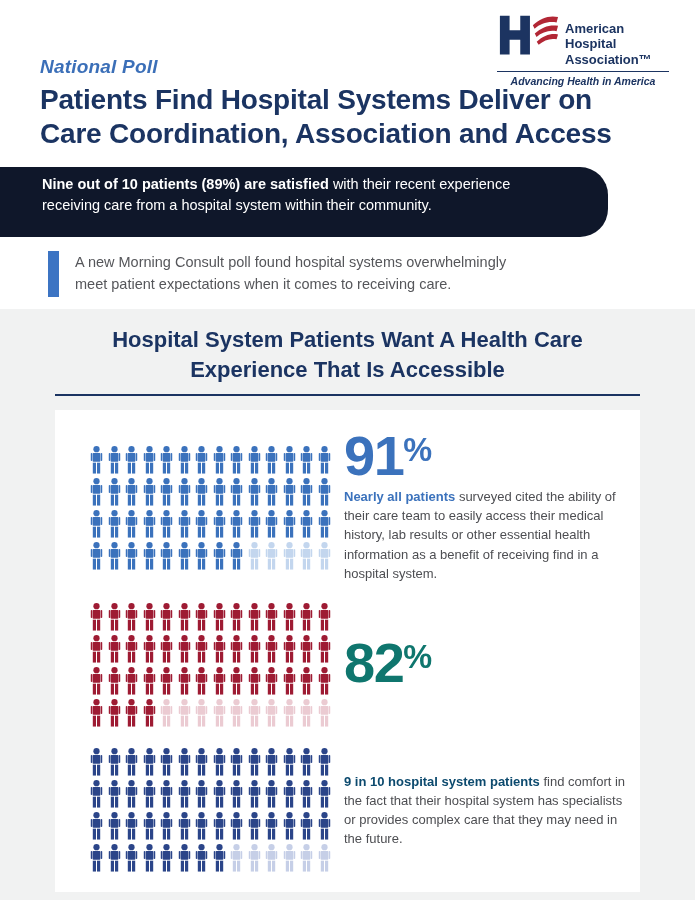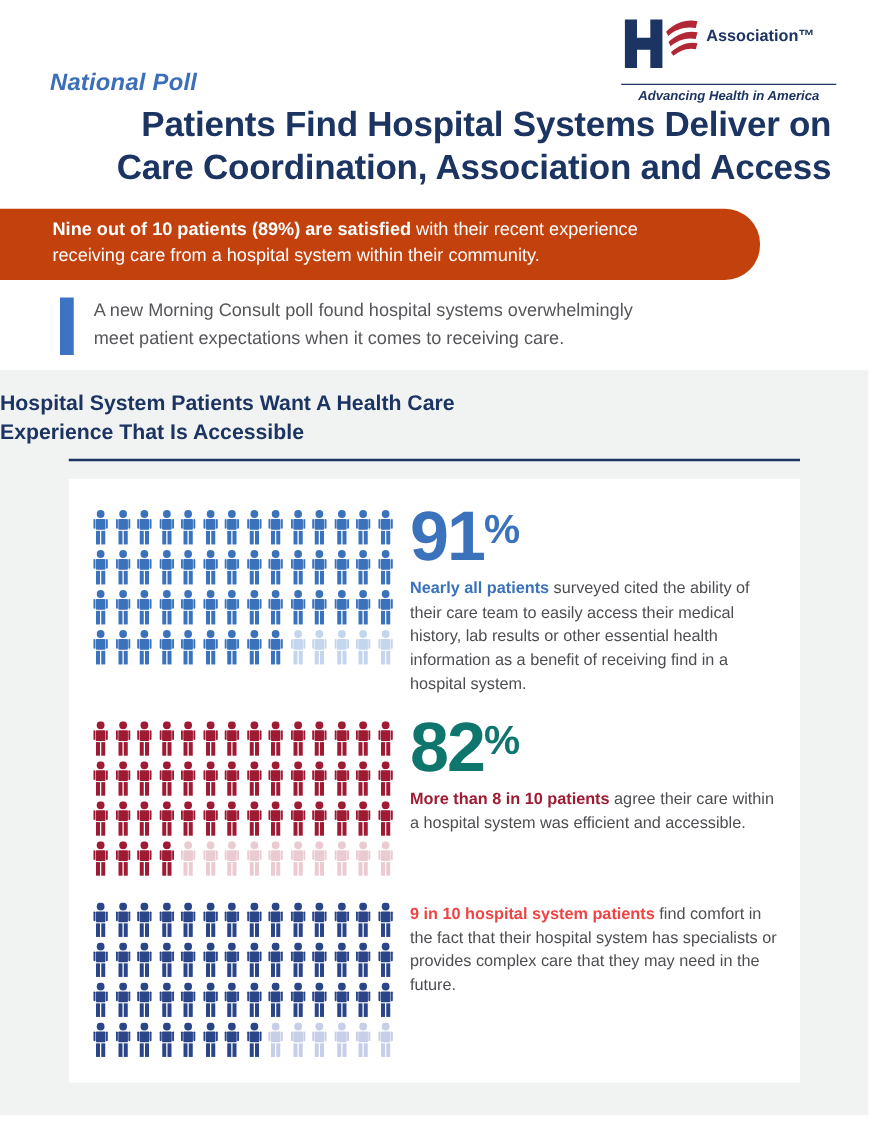--- a/index.html
+++ b/index.html
@@ -9,38 +9,38 @@
   }
   
   .logo{position:absolute;top:12px;right:26px;width:172px;}
   .logo-top{display:flex;align-items:flex-start;gap:6px;}
   .logo-name{font-weight:bold;color:#1c3461;font-size:13px;line-height:1.18;padding-top:9px;}
   .logo-rule{border-top:1.5px solid #1c3461;margin-top:4px;}
   .logo-tagline{font-style:italic;font-weight:bold;color:#1c3461;font-size:10.5px;text-align:center;margin-top:3px;}
   
   .header{padding:56px 30px 0 40px;}
   .kicker{font-size:19px;font-weight:bold;font-style:italic;color:#3b6fb8;letter-spacing:.2px;}
-  .title{font-size:28px;font-weight:bold;color:#1b3462;line-height:1.22;margin-top:5px;letter-spacing:-.2px;text-align:right;}
+  .title{font-size:28px;font-weight:bold;color:#1b3462;line-height:1.22;margin-top:5px;letter-spacing:-.2px;}
   .title div{white-space:nowrap;}
   
   .banner{
-    width:608px;box-sizing:border-box;background:#c2410c;border-radius:0 28px 28px 0;
-    padding:7px 46px 8px 42px;color:#ffffff;font-size:14.5px;line-height:1.45;margin-top:16px;
+    width:608px;box-sizing:border-box;background:#0f172a;border-radius:0 28px 28px 0;
+    padding:7px 46px 21px 42px;color:#ffffff;font-size:14.5px;line-height:1.45;margin-top:16px;
   }
   .banner b{font-weight:bold;}
   
   .quote{display:flex;margin:14px 40px 0 48px;gap:16px;}
   .quote-bar{width:11px;height:46px;background:#3c74c3;flex:0 0 auto;}
   .quote-text{font-size:14.5px;color:#55565a;line-height:1.5;padding-top:1px;}
   
   .gray{background:#f1f2f2;margin-top:12px;padding:16px 0 26px;}
-  .section-heading{text-align:left;color:#1b3462;font-weight:bold;font-size:17px;line-height:1.35;}
+  .section-heading{text-align:center;color:#1b3462;font-weight:bold;font-size:22px;line-height:1.35;}
   .heading-rule{width:585px;margin:9px auto 0;border-top:2px solid #1b3462;}
   .card{width:585px;margin:14px auto 0;background:#ffffff;padding:12px 0;box-sizing:border-box;}
-  .stat-row{display:flex;align-items:flex-start;padding:7px 8px 7px 18px;}
+  .stat-row{display:flex;align-items:center;padding:7px 8px 7px 18px;margin-left:16px;}
   .pictogram{
     display:grid;grid-template-columns:repeat(14,15px);column-gap:2.5px;row-gap:3px;
     width:243px;flex:0 0 auto;padding-top:6px;
   }
   .pictogram svg{display:block;}
   .stat-text{margin-left:12px;width:300px;}
   .stat-value{font-size:56px;font-weight:bold;line-height:.95;letter-spacing:-1.5px;}
   .stat-value .pct{font-size:.58em;vertical-align:14px;letter-spacing:0;}
   .stat-desc{font-size:13px;line-height:1.48;color:#4d4e52;margin-top:5px;}
   .stat-lead{font-weight:bold;}
@@ -56,20 +56,21 @@
         <svg width="62" height="46" viewBox="0 0 64 46">
           <path fill="#1c3461" d="M3 3 h10 v15 h11 V3 h10 v40 H24 V28 H13 v15 H3 z"></path>
           <g fill="#b22735">
             <path d="M37 13 C45 5.5 54 2.5 63 4.5 L61.5 10 C53 8.5 45 11 38.8 16.5 Z"></path>
             <path d="M39 21.5 C46.5 14.5 55 12 63 13.5 L61.5 19 C54 17.5 46.5 20 40.8 25 Z"></path>
             <path d="M41 30 C48 23.5 56 21 63 22.5 L61.5 27.5 C55 26 48.5 28.5 43 33 Z"></path>
           </g>
         </svg>
       </span>
       <div class="logo-name">
+        <div>American Hospital</div>
         <div>Association™</div>
       </div>
     </div>
     <div class="logo-rule"></div>
     <div class="logo-tagline">Advancing Health in America</div>
   </div>
 
   <div class="header">
     <div class="kicker">National Poll</div>
     <div class="title">
@@ -1226,21 +1227,20 @@
                 <rect x="4.7" y="9.8" width="10.6" height="12" rx="1"></rect>
                 <rect x="2.1" y="9.8" width="2.1" height="10.8" rx="1"></rect>
                 <rect x="15.8" y="9.8" width="2.1" height="10.8" rx="1"></rect>
                 <rect x="4.9" y="23" width="4.4" height="15"></rect>
                 <rect x="10.7" y="23" width="4.4" height="15"></rect>
               </g>
             </svg>
           </div>
         <div class="stat-text">
           <div class="stat-value stat-color" style="color: #0f766e;"><span>82</span><span class="pct">%</span></div>
-          <div class="stat-desc"><span class="stat-lead stat-color" style="color: rgb(158, 27, 51);">More than 8 in 10 patients</span><span> agree their care within a hospital system was efficient and accessible.</span></div>
         </div>
       </div>
 
       <div class="stat-row">
         <div class="pictogram">
             <svg width="15" height="29" viewBox="0 0 20 40">
               <g fill="#2b4589">
                 <circle cx="10" cy="4.4" r="4.3"></circle>
                 <rect x="4.7" y="9.8" width="10.6" height="12" rx="1"></rect>
                 <rect x="2.1" y="9.8" width="2.1" height="10.8" rx="1"></rect>
@@ -1794,20 +1794,20 @@
                 <circle cx="10" cy="4.4" r="4.3"></circle>
                 <rect x="4.7" y="9.8" width="10.6" height="12" rx="1"></rect>
                 <rect x="2.1" y="9.8" width="2.1" height="10.8" rx="1"></rect>
                 <rect x="15.8" y="9.8" width="2.1" height="10.8" rx="1"></rect>
                 <rect x="4.9" y="23" width="4.4" height="15"></rect>
                 <rect x="10.7" y="23" width="4.4" height="15"></rect>
               </g>
             </svg>
           </div>
         <div class="stat-text">
-          <div class="stat-desc"><span class="stat-lead stat-color" style="color: #ef4444;">9 in 10 hospital system patients</span><span> find comfort in the fact that their hospital system has specialists or provides complex care that they may need in the future.</span></div>
+          <div class="stat-desc"><span class="stat-lead stat-color" style="color: #0c4a6e;">9 in 10 hospital system patients</span><span> find comfort in the fact that their hospital system has specialists or provides complex care that they may need in the future.</span></div>
         </div>
       </div>
 
     </div>
   </div>
 
 </div>
 
 </body></html>

